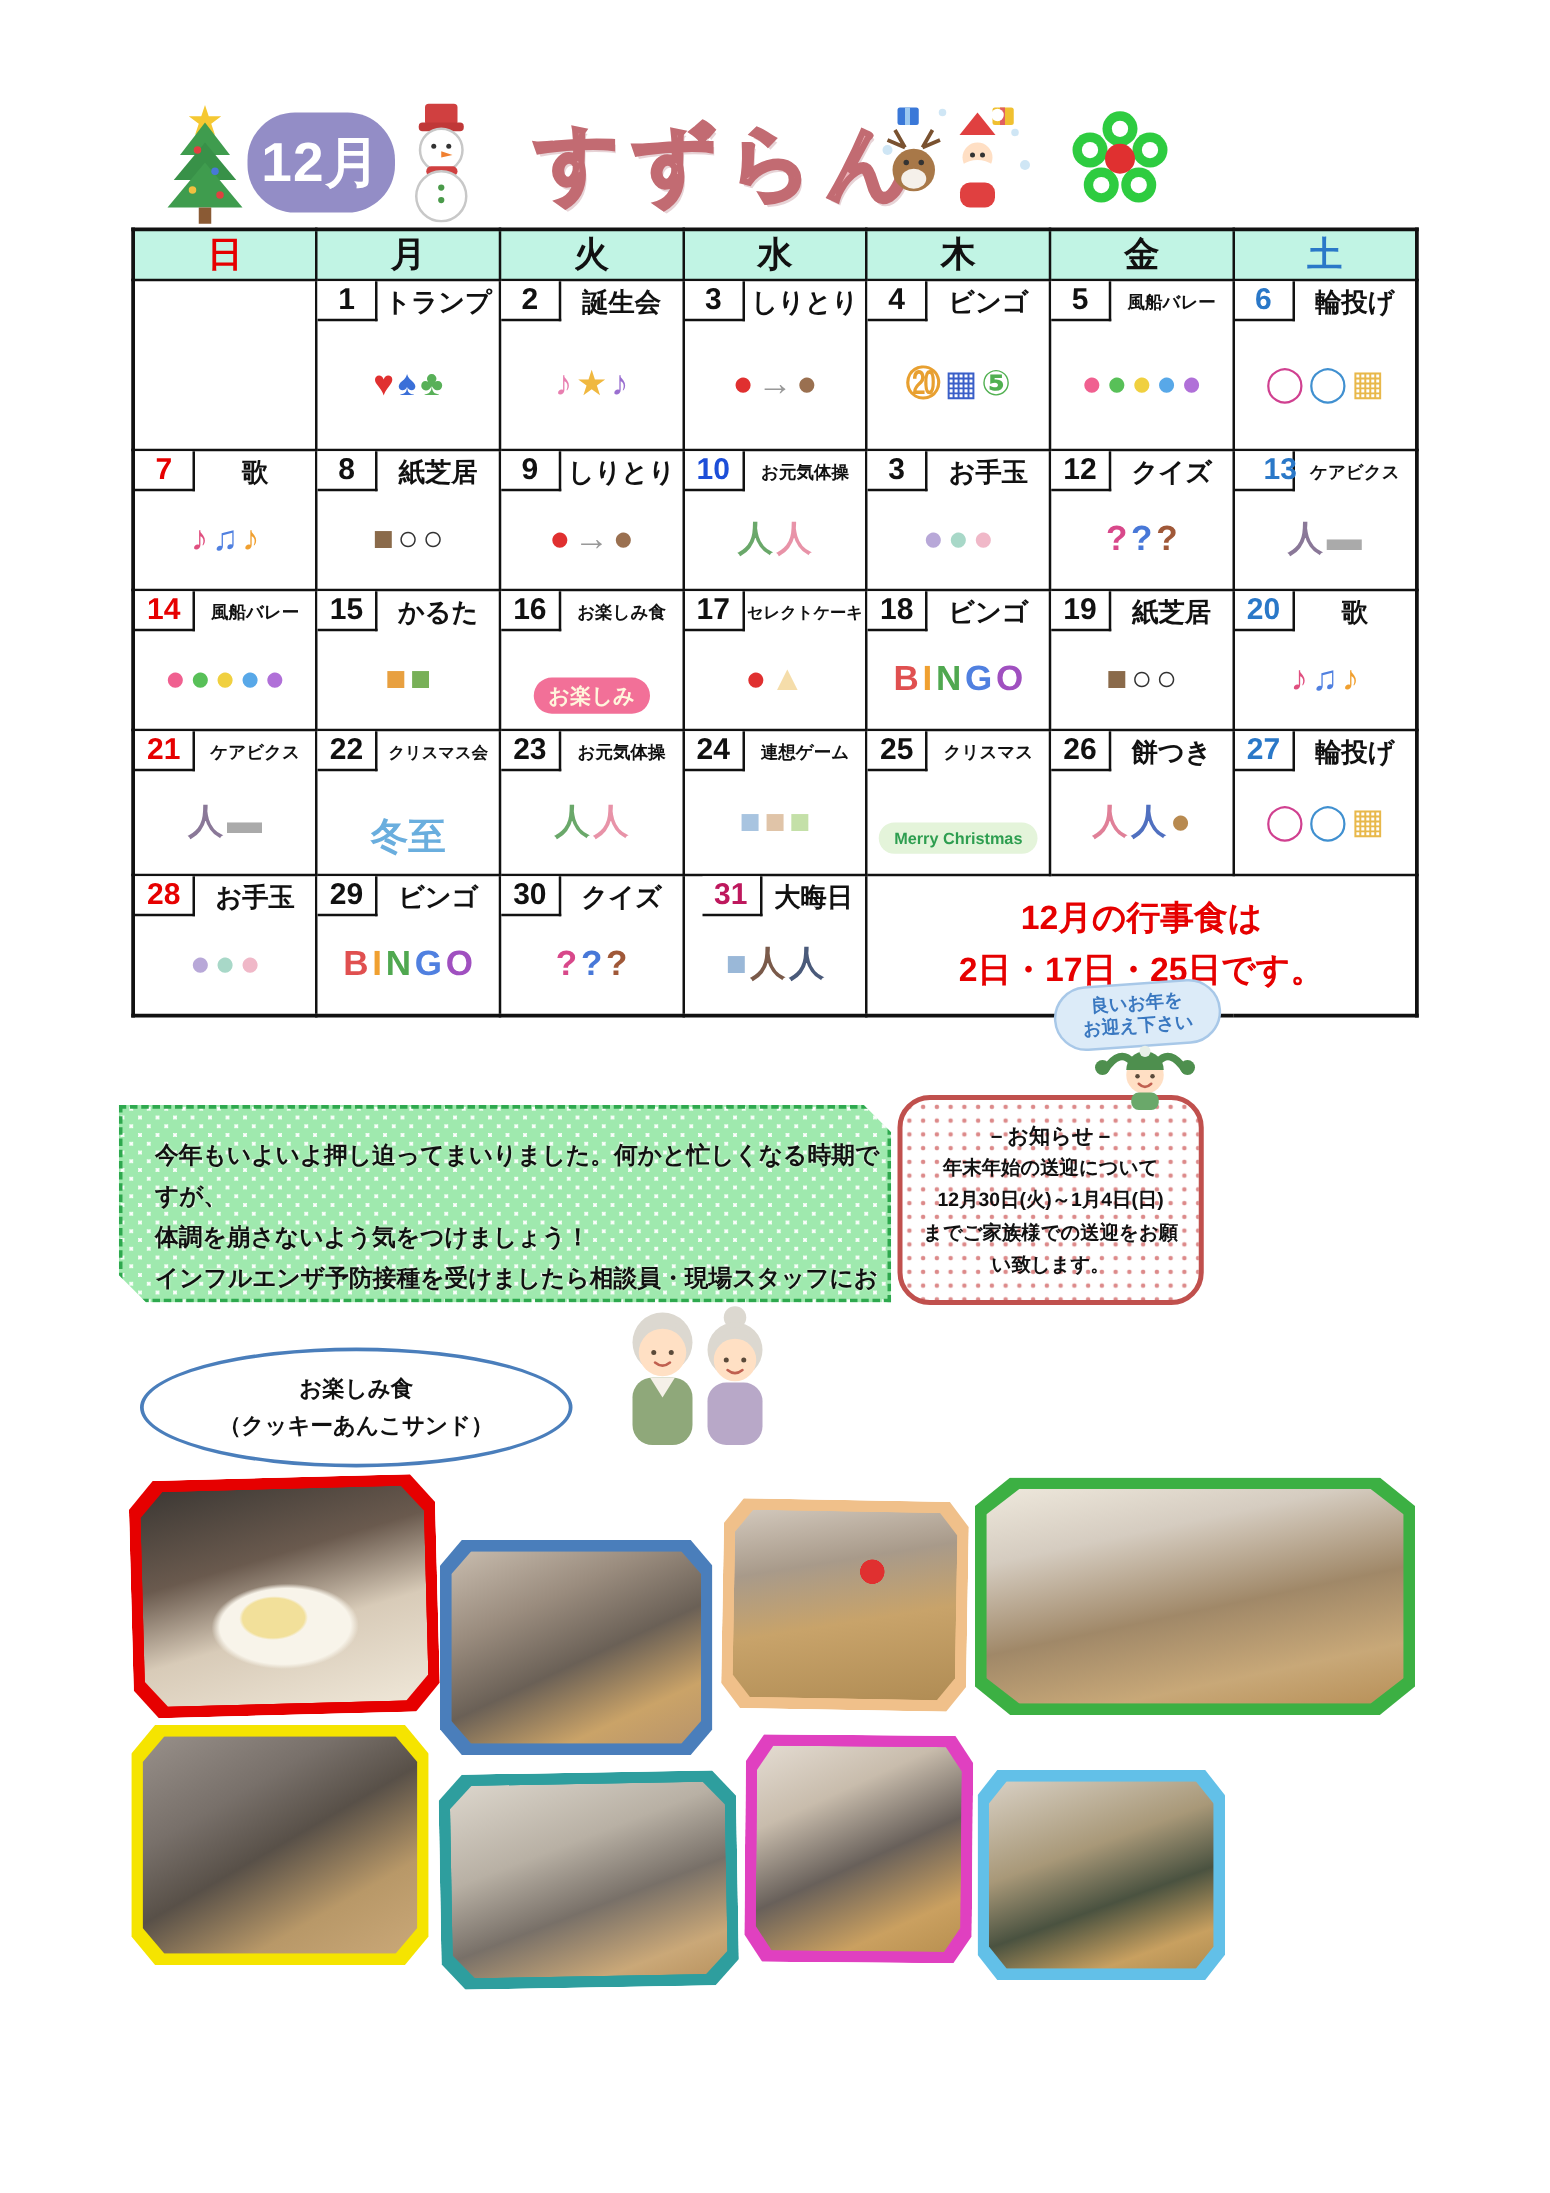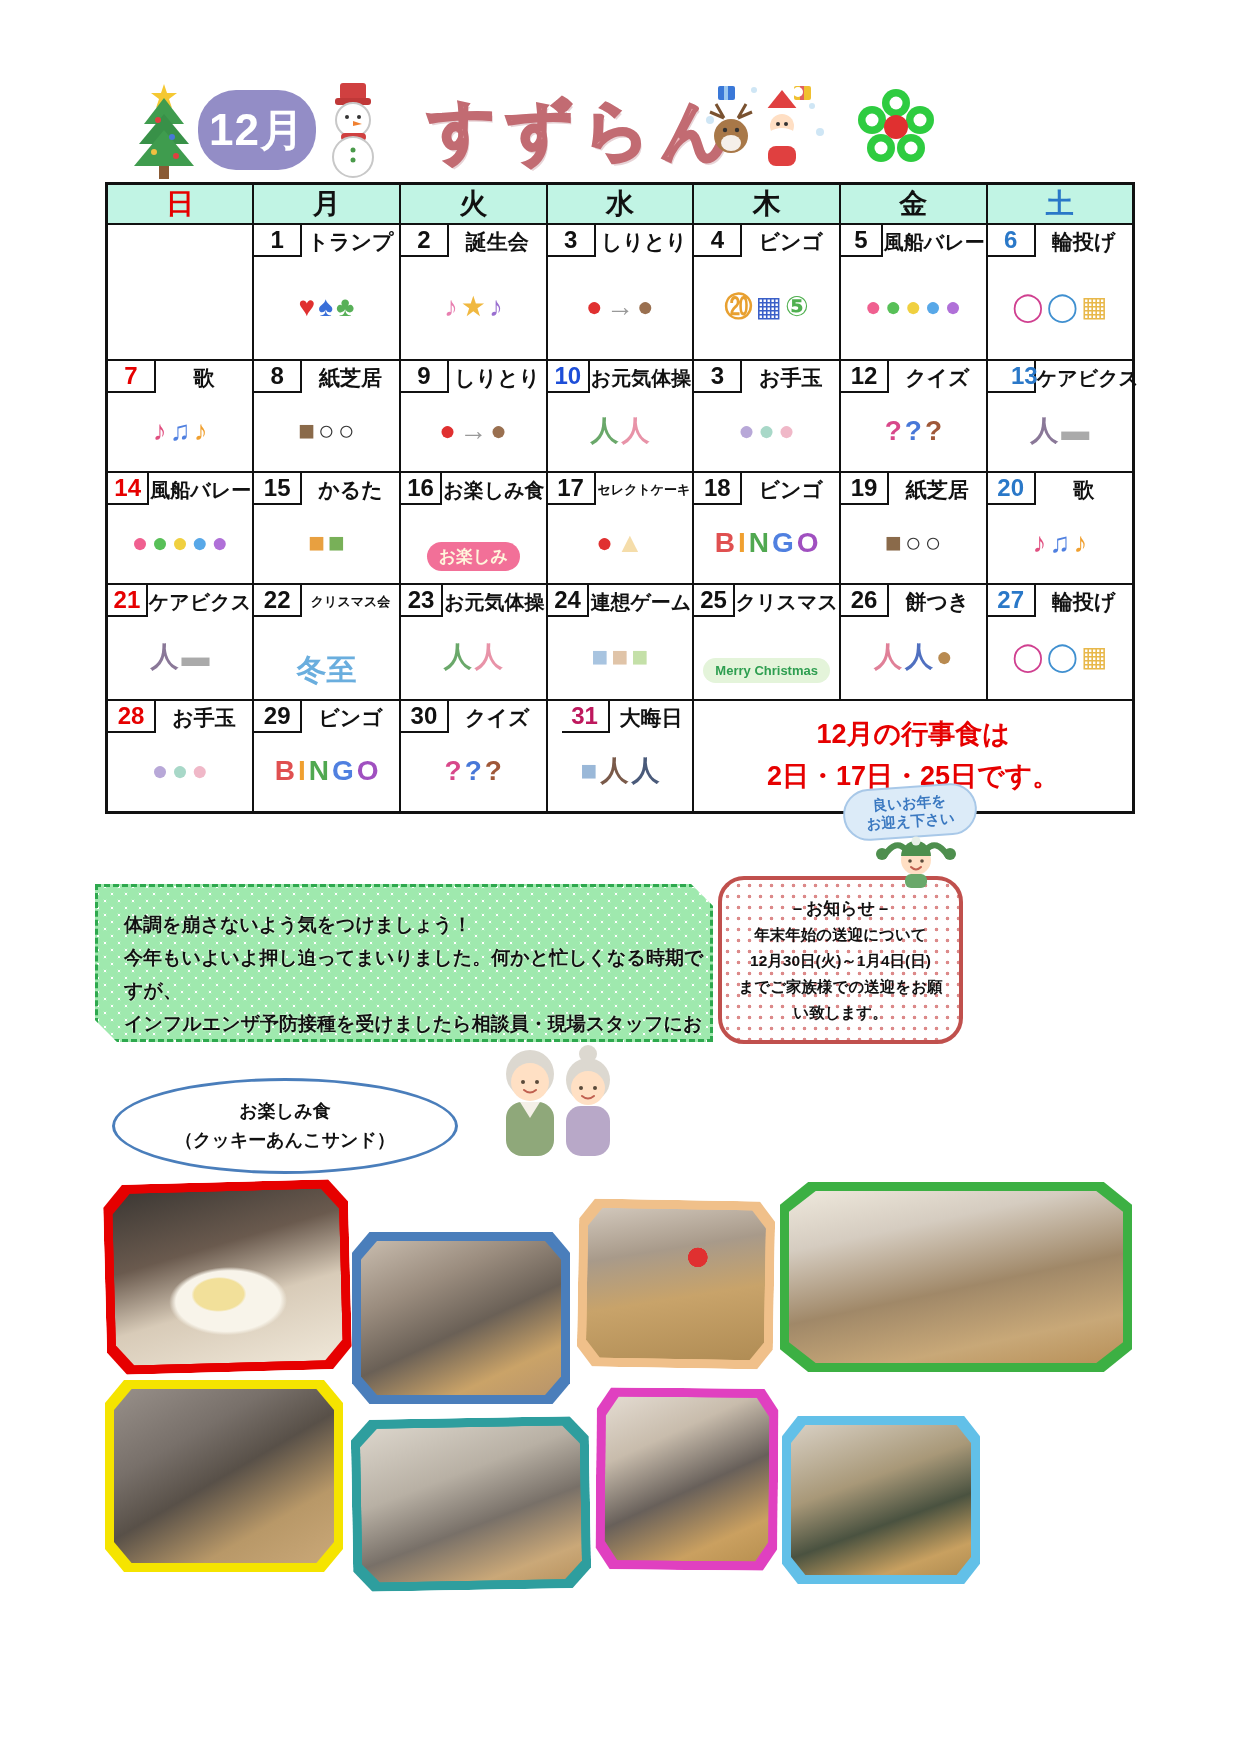--- a/index.html
+++ b/index.html
@@ -46,21 +46,21 @@
   #calendar tr.r4 td{height:116px;}
   #calendar tr.r5 td{height:112px;}
   .cell-top{display:flex; align-items:stretch; height:32px;}
   .date-box{
     width:48px; border-right:2px solid #111; border-bottom:2px solid #111;
     display:flex; align-items:center; justify-content:center;
     font-size:24px; font-weight:700; background:#fff;
   }
   .cell-label{flex:1; display:flex; align-items:center; justify-content:center;
     font-weight:700; font-size:21px; padding:2px 1px 0 1px; white-space:nowrap;}
-  .cell-label.m{font-size:20px;} .cell-label.s{font-size:13px;}
+  .cell-label.m{font-size:14px;} .cell-label.s{font-size:13px;}
   .cell-ill{display:flex; align-items:center; justify-content:center; gap:3px;
     height:calc(100% - 34px); font-size:28px; font-weight:700; overflow:hidden; line-height:1;}
   .cell-ill .badge{border-radius:16px; padding:6px 12px; font-weight:700; white-space:nowrap;margin-top:26px;}
   .note-cell{vertical-align:middle !important;}
   .note-cell div{
     text-align:center; color:#e60000; font-size:27px; font-weight:700; line-height:1.55;
   }
 
   
   #shortstay-heading{
@@ -581,22 +581,22 @@
           <td colspan="3" class="note-cell">
             <div>12月の行事食は</div>
             <div>2日・17日・25日です。</div>
           </td>
         </tr>
       </tbody>
   </table>
 
 
   <div id="greeting-box">
+    <p>今年もいよいよ押し迫ってまいりました。何かと忙しくなる時期ですが、</p>
     <p>体調を崩さないよう気をつけましょう！</p>
-    <p>今年もいよいよ押し迫ってまいりました。何かと忙しくなる時期ですが、</p>
     <p>インフルエンザ予防接種を受けましたら相談員・現場スタッフにお伝え</p>
     <p>くださいますようお願い致します。</p>
   </div>
 
   <div id="notice-box">
     <p class="notice-title">－お知らせ－</p>
     <p>年末年始の送迎について</p>
     <p>12月30日(火)～1月4日(日)</p>
     <p>までご家族様での送迎をお願</p>
     <p>い致します。</p>

